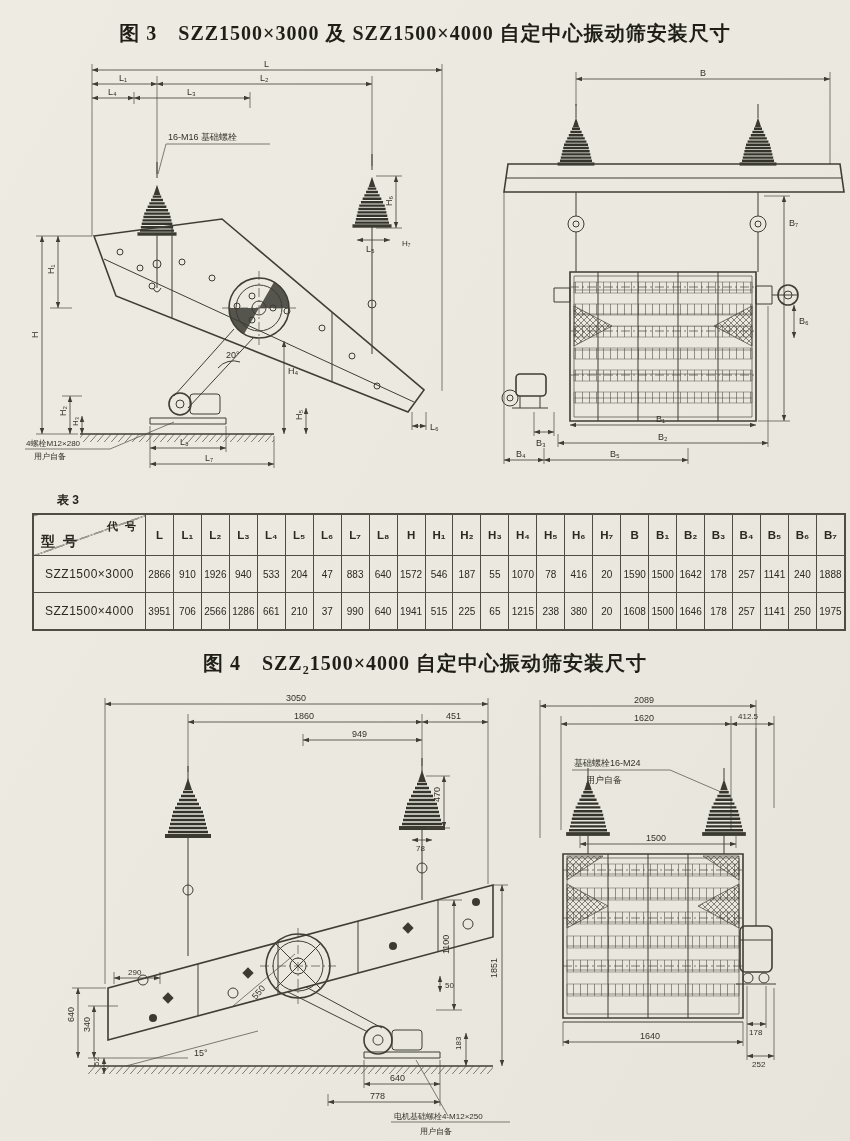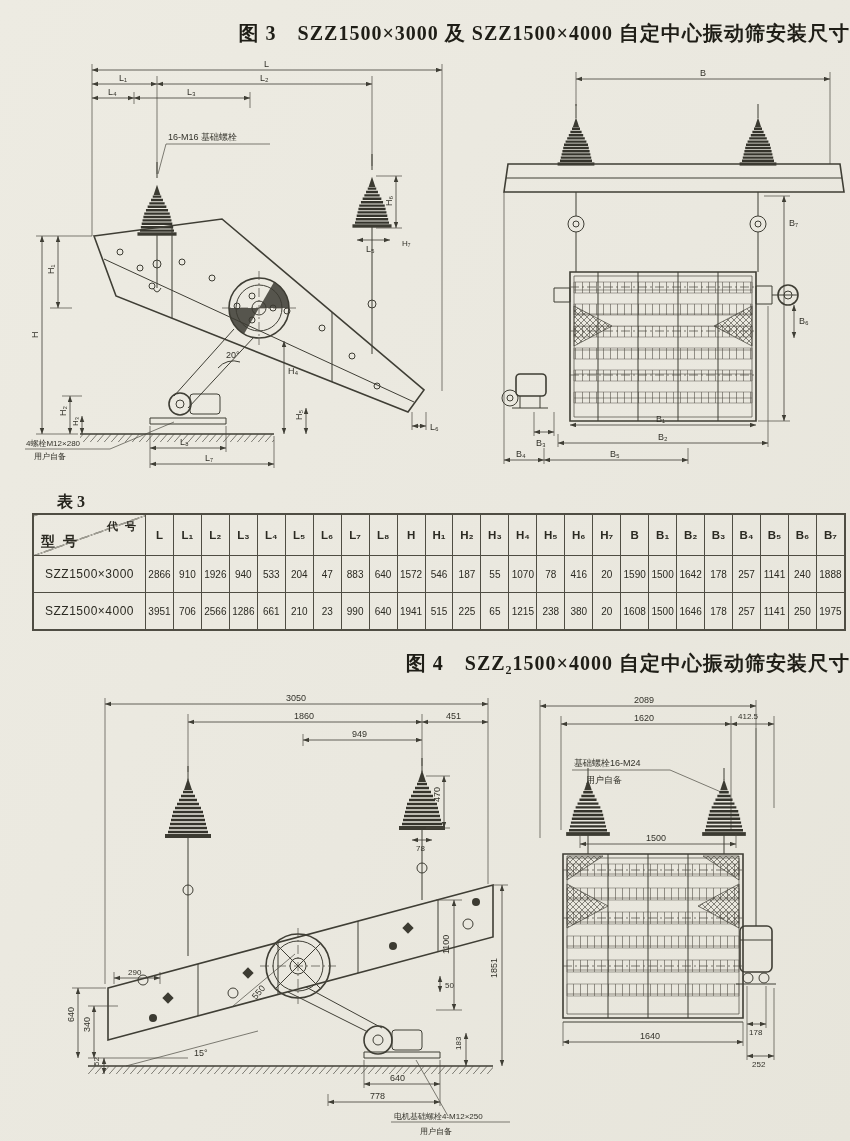--- a/index.html
+++ b/index.html
@@ -1,26 +1,26 @@
 <!DOCTYPE html>
 <html><head>
 <meta charset="utf-8">
 <style>
   html,body{margin:0;padding:0;}
   body{width:850px;height:1141px;position:relative;background:#ebe9e0;
        font-family:"Liberation Sans",sans-serif;color:#2e2d26;overflow:hidden;}
   .page{position:absolute;inset:0;
         background:linear-gradient(120deg,#edebe2 0%,#eae8df 55%,#e7e5db 100%);}
-  .fig-title{position:absolute;width:100%;text-align:right;
+  .fig-title{position:absolute;width:100%;text-align:center;
              font-family:"Liberation Serif",serif;font-weight:600;font-size:20px;
              letter-spacing:1px;color:#1f1e17;}
   #t-fig3{top:20px;}
   #t-fig4{top:650px;}
-  .tbl-caption{position:absolute;left:57px;top:492px;font-family:Liberation Serif, serif;
-               font-size:16px;font-weight:600;color:#26251e;}
+  .tbl-caption{position:absolute;left:57px;top:492px;font-family:Liberation Sans, sans-serif;
+               font-size:12px;font-weight:600;color:#26251e;}
   .drw{position:absolute;}
   #f3l{left:22px;top:56px;}
   #f3r{left:488px;top:56px;}
   #f4l{left:48px;top:688px;}
   #f4r{left:528px;top:688px;}
 
   
   table{position:absolute;left:33px;top:514px;width:812px;border-collapse:collapse;
         table-layout:fixed;background:transparent;}
   th,td{border:1px solid #4f4d43;text-align:center;vertical-align:middle;
@@ -354,21 +354,21 @@
         <td>1888</td>
       </tr>
       <tr>
         <td class="model">SZZ1500×4000</td>
         <td>3951</td>
         <td>706</td>
         <td>2566</td>
         <td>1286</td>
         <td>661</td>
         <td>210</td>
-        <td>23</td>
+        <td>37</td>
         <td>990</td>
         <td>640</td>
         <td>1941</td>
         <td>515</td>
         <td>225</td>
         <td>65</td>
         <td>1215</td>
         <td>238</td>
         <td>380</td>
         <td>20</td>

